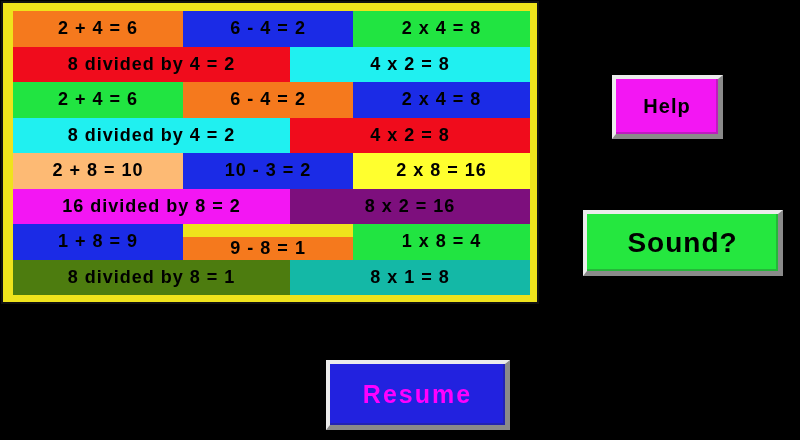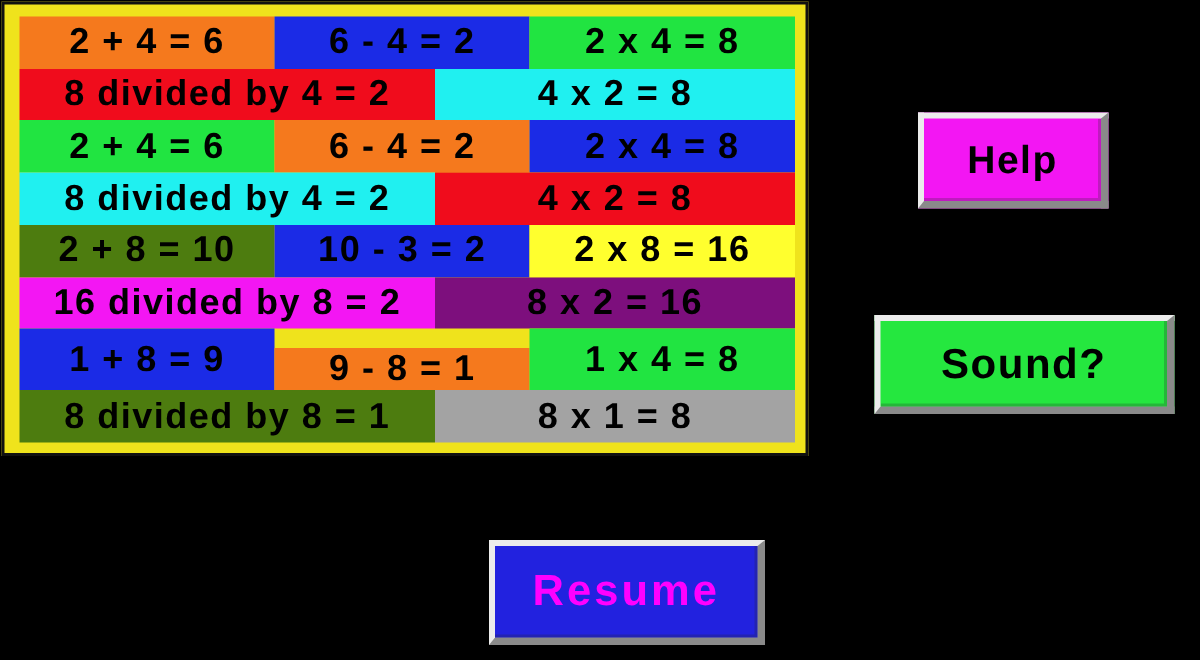--- a/index.html
+++ b/index.html
@@ -9,35 +9,35 @@
   }
   
   #board{
     position:absolute;left:1px;top:1px;width:538px;height:303px;
     box-sizing:border-box;border:2px solid #111;background:#EFE31C;
     padding:8px 7px 7px 10px;display:flex;flex-direction:column;
   }
   .board-row{flex:1;display:flex;}
   .board-cell{
     display:flex;align-items:center;justify-content:center;box-sizing:border-box;
-    color:#000;font-weight:bold;font-size:24px;letter-spacing:1px;white-space:nowrap;
+    color:#000;font-weight:bold;font-size:18px;letter-spacing:1px;white-space:nowrap;
   }
   
   .btn3d{
     position:absolute;box-sizing:border-box;display:flex;align-items:center;justify-content:center;
     border-top:4px solid #ECECEC;border-left:4px solid #ECECEC;
     border-right:5px solid #8A8A8A;border-bottom:5px solid #8A8A8A;
     box-shadow:inset -2px -2px 0 rgba(40,40,40,.25);
     font-weight:bold;cursor:pointer;
   }
   .btn3d span{white-space:nowrap;}
-  #help-button  {left:612px;top:75px; width:127px;height:64px;font-size:26px;letter-spacing:1px;}
+  #help-button  {left:612px;top:75px; width:111px;height:64px;font-size:20px;letter-spacing:1px;}
   #sound-button {left:583px;top:210px;width:200px;height:66px;font-size:28px;letter-spacing:1px;justify-content:center;}
   #leave-button {left:15px; top:316px;width:140px;height:57px;font-size:28px;font-style:italic;letter-spacing:1px;}
-  #resume-button{left:326px;top:360px;width:184px;height:70px;font-size:29px;letter-spacing:2px;}
+  #resume-button{left:326px;top:360px;width:184px;height:70px;font-size:25px;letter-spacing:2px;}
 </style>
 </head>
 <body>
 
 <div id="stage">
 
   <div id="board">
 
   <div class="board-row">
         <div class="board-cell" style="width: 32.9%; background-color: rgb(245, 121, 29);">2 + 4 = 6</div>
@@ -51,36 +51,36 @@
       <div class="board-row">
         <div class="board-cell" style="width: 32.9%; background-color: rgb(33, 228, 65);">2 + 4 = 6</div>
         <div class="board-cell" style="width: 32.9%; background-color: rgb(245, 121, 29);">6 - 4 = 2</div>
         <div class="board-cell" style="width: 34.2%; background-color: rgb(27, 43, 230);">2 x 4 = 8</div>
       </div>
       <div class="board-row">
         <div class="board-cell" style="width: 53.6%; background-color: rgb(32, 240, 240);">8 divided by 4 = 2</div>
         <div class="board-cell" style="width: 46.4%; background-color: rgb(240, 12, 28);">4 x 2 = 8</div>
       </div>
       <div class="board-row">
-        <div class="board-cell" style="width: 32.9%; background-color: #4d7c0f;">2 + 8 = 10</div>
+        <div class="board-cell" style="width: 32.9%; background-color: #fdba74;">2 + 8 = 10</div>
         <div class="board-cell" style="width: 32.9%; background-color: rgb(27, 43, 230);">10 - 3 = 2</div>
         <div class="board-cell" style="width: 34.2%; background-color: rgb(255, 255, 46);">2 x 8 = 16</div>
       </div>
       <div class="board-row">
         <div class="board-cell" style="width: 53.6%; background-color: rgb(243, 22, 243);">16 divided by 8 = 2</div>
         <div class="board-cell" style="width: 46.4%; background-color: rgb(125, 15, 125);">8 x 2 = 16</div>
       </div>
       <div class="board-row">
         <div class="board-cell" style="width: 32.9%; background-color: rgb(27, 43, 230);">1 + 8 = 9</div>
         <div class="board-cell" style="width: 32.9%; background-color: rgb(245, 121, 29); margin-top: 13px;">9 - 8 = 1</div>
-        <div class="board-cell" style="width: 34.2%; background-color: rgb(33, 228, 65);">1 x 4 = 8</div>
+        <div class="board-cell" style="width: 34.2%; background-color: rgb(33, 228, 65);">1 x 8 = 4</div>
       </div>
       <div class="board-row">
         <div class="board-cell" style="width: 53.6%; background-color: #4d7c0f;">8 divided by 8 = 1</div>
-        <div class="board-cell" style="width: 46.4%; background-color: #a3a3a3;">8 x 1 = 8</div>
+        <div class="board-cell" style="width: 46.4%; background-color: #14b8a6;">8 x 1 = 8</div>
       </div>
     </div>
 
   <div id="help-button" class="btn3d" style="background-color: rgb(243, 22, 243); color: rgb(0, 0, 0);">
     <span>Help</span>
   </div>
 
   <div id="sound-button" class="btn3d" style="background-color: rgb(37, 231, 63); color: rgb(0, 0, 0);">
     <span>Sound?</span>
   </div>

